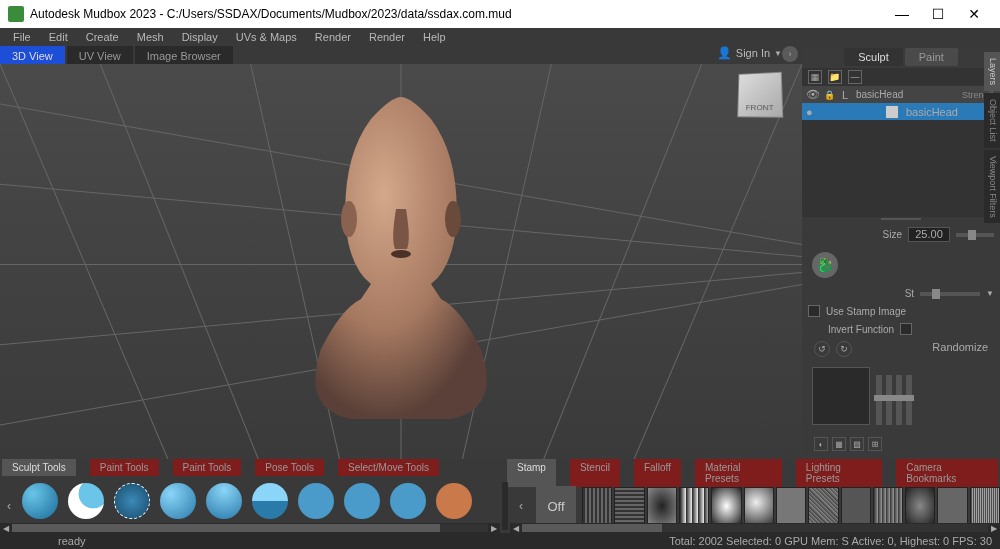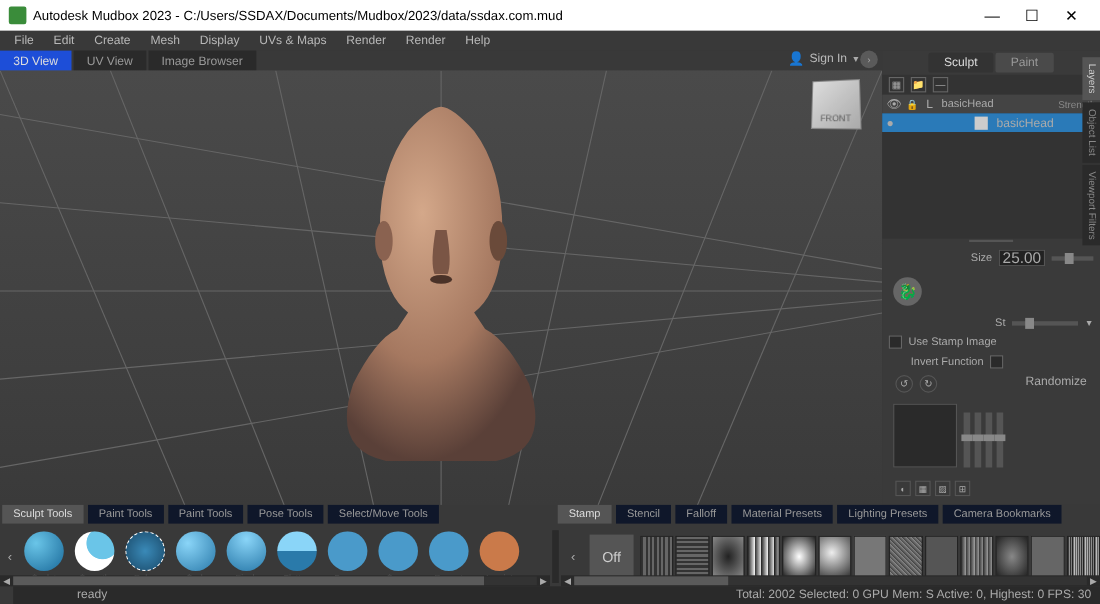--- a/index.html
+++ b/index.html
@@ -42,53 +42,53 @@
 .lrow .lock{width:14px;font-size:9px}
 .lrow .l{width:10px}
 .lrow .name{flex:1;font-size:10px}
 .lrow .str{font-size:9px;color:#888}
 .lrow .cube{width:12px;height:12px;background:#ccc;margin-left:30px;margin-right:4px}
 .divider{height:6px;background:#3a3a3a;display:flex;justify-content:center;align-items:center}
 .divider::after{content:"";width:40px;height:2px;background:#555}
 .props{padding:6px;display:flex;flex-direction:column;gap:6px}
 .prow{display:flex;align-items:center;gap:6px;justify-content:flex-end}
 .prow .lbl{font-size:10px}
-.prow .val{width:42px;height:15px;background:#222;border:1px solid #555;text-align:center;line-height:13px;font-size:14px}
+.prow .val{width:42px;height:15px;background:#222;border:1px solid #555;text-align:center;line-height:13px;font-size:11px}
 .prow .slider{width:38px;height:4px;background:#555;position:relative}
 .prow .slider::after{content:"";position:absolute;top:-3px;left:12px;width:8px;height:10px;background:#888}
 .prow .cb{width:12px;height:12px;border:1px solid #666;background:#2a2a2a}
 .watermark{display:flex;align-items:center;gap:6px;padding:4px}
 .watermark .wicon{width:26px;height:26px;border-radius:50%;background:#666;display:flex;align-items:center;justify-content:center;font-size:14px}
 .watermark .wt{font-size:11px;color:#ccc}
 .mirror-icons{display:flex;gap:6px;padding:0 6px}
 .mirror-icons .mi{width:16px;height:16px;border:1px solid #555;border-radius:50%;font-size:9px;display:flex;align-items:center;justify-content:center}
 .stamp-area{display:flex;gap:6px;padding:4px}
 .stamp-box{width:58px;height:58px;background:#2a2a2a;border:1px solid #555}
 .vsliders{display:flex;gap:4px;align-items:flex-end}
 .vsliders .vs{width:6px;height:50px;background:#555;position:relative}
 .vsliders .vs::after{content:"";position:absolute;width:10px;height:6px;background:#888;left:-2px;top:20px}
 .small-icons{display:flex;gap:4px;padding:2px 6px}
 .small-icons .si{width:14px;height:14px;border:1px solid #555;font-size:8px;display:flex;align-items:center;justify-content:center}
 .bottom{position:absolute;left:0;right:0;bottom:0;height:90px;background:#393939}
-.btabs{display:flex;gap:4px;padding:0 2px}
-.btabs .btab{padding:3px 10px;background:#0f172a;color:#999;cursor:pointer;font-size:10px}
+.btabs{display:flex;gap:14px;padding:0 2px}
+.btabs .btab{padding:3px 10px;background:#7f1d1d;color:#999;cursor:pointer;font-size:10px}
 .btabs .btab.active{background:#555;color:#ddd}
 .btabs-left{position:absolute;left:0;top:0}
 .btabs-right{position:absolute;left:505px;top:0}
 .tool-strip{position:absolute;top:20px;left:0;right:0;height:54px;display:flex;align-items:center}
 .tool-strip .chev{width:18px;font-size:12px;text-align:center;cursor:pointer}
 .tools-left{display:flex;gap:10px;width:480px;overflow:hidden;padding-left:4px}
 .tool{display:flex;flex-direction:column;align-items:center;gap:2px;cursor:pointer}
 .tool .ticon{width:36px;height:36px;border-radius:50%;display:flex;align-items:center;justify-content:center}
 .tool .tlbl{font-size:8px;color:#888}
 .vsep{width:6px;height:48px;background:#2a2a2a;margin:0 4px}
 .offbtn{width:40px;height:40px;background:#555;color:#ccc;display:flex;align-items:center;justify-content:center;font-size:13px;margin:0 6px;cursor:pointer}
 .stamps{display:flex;gap:2px;overflow:hidden;flex:1}
 .stamp{width:38px;height:38px;background:#444;border:1px solid #222}
-.status{position:absolute;bottom:0;left:12px;right:0;height:16px;background:#2a2a2a;display:flex;align-items:center;padding:0 8px;font-size:9px}
+.status{position:absolute;bottom:0;left:0;right:0;height:16px;background:#2a2a2a;display:flex;align-items:center;padding:0 8px;font-size:9px}
 .status .ready{margin-left:50px}
 .status .stats{margin-left:auto}
 .hscroll{position:absolute;bottom:16px;height:10px;background:#2a2a2a;display:flex;align-items:center}
 .hscroll .track{flex:1;height:8px;background:#333;position:relative}
 .hscroll .thumb{position:absolute;height:8px;background:#5a5a5a}
 .hscroll .ar{width:12px;text-align:center;font-size:8px}
 </style>
 </head>
 <body>
 

